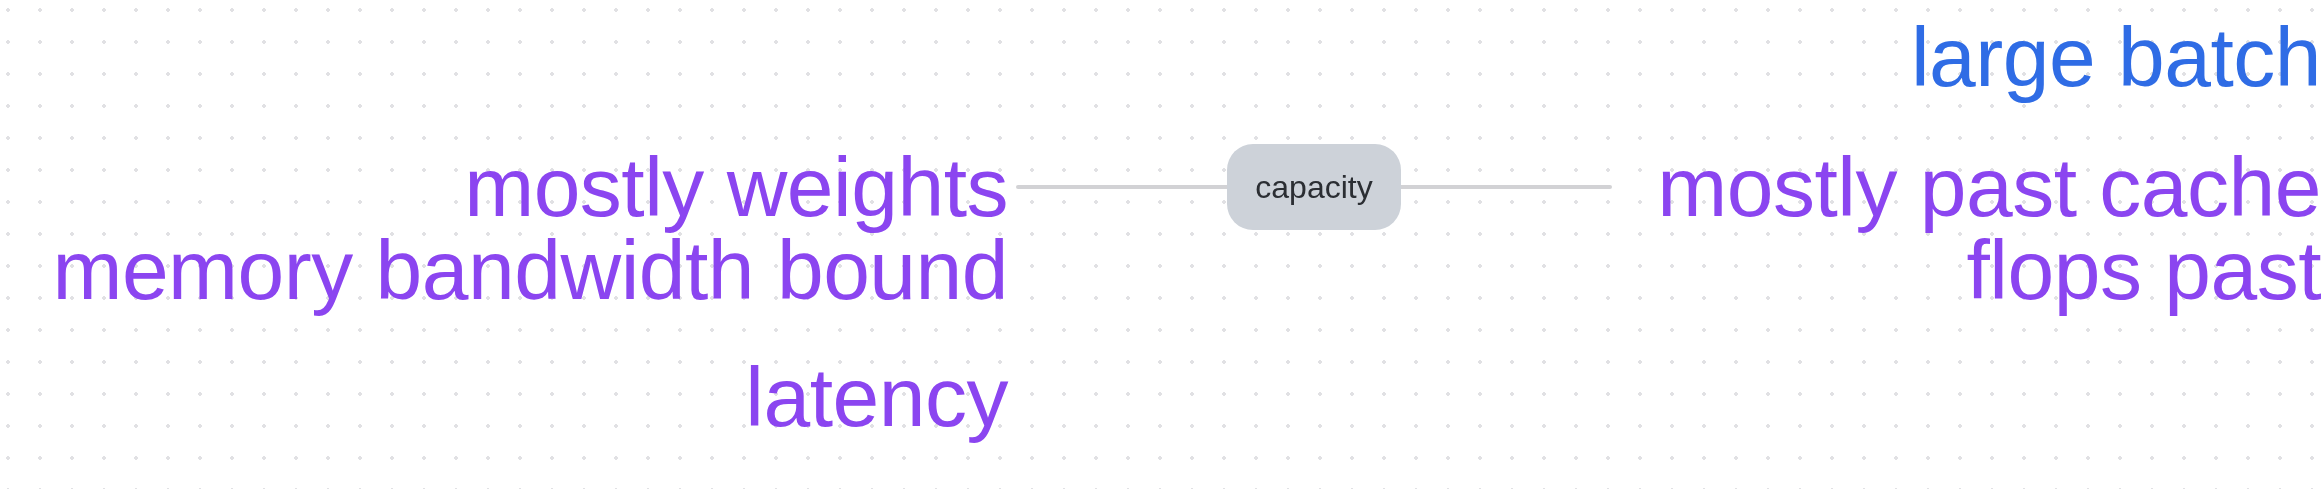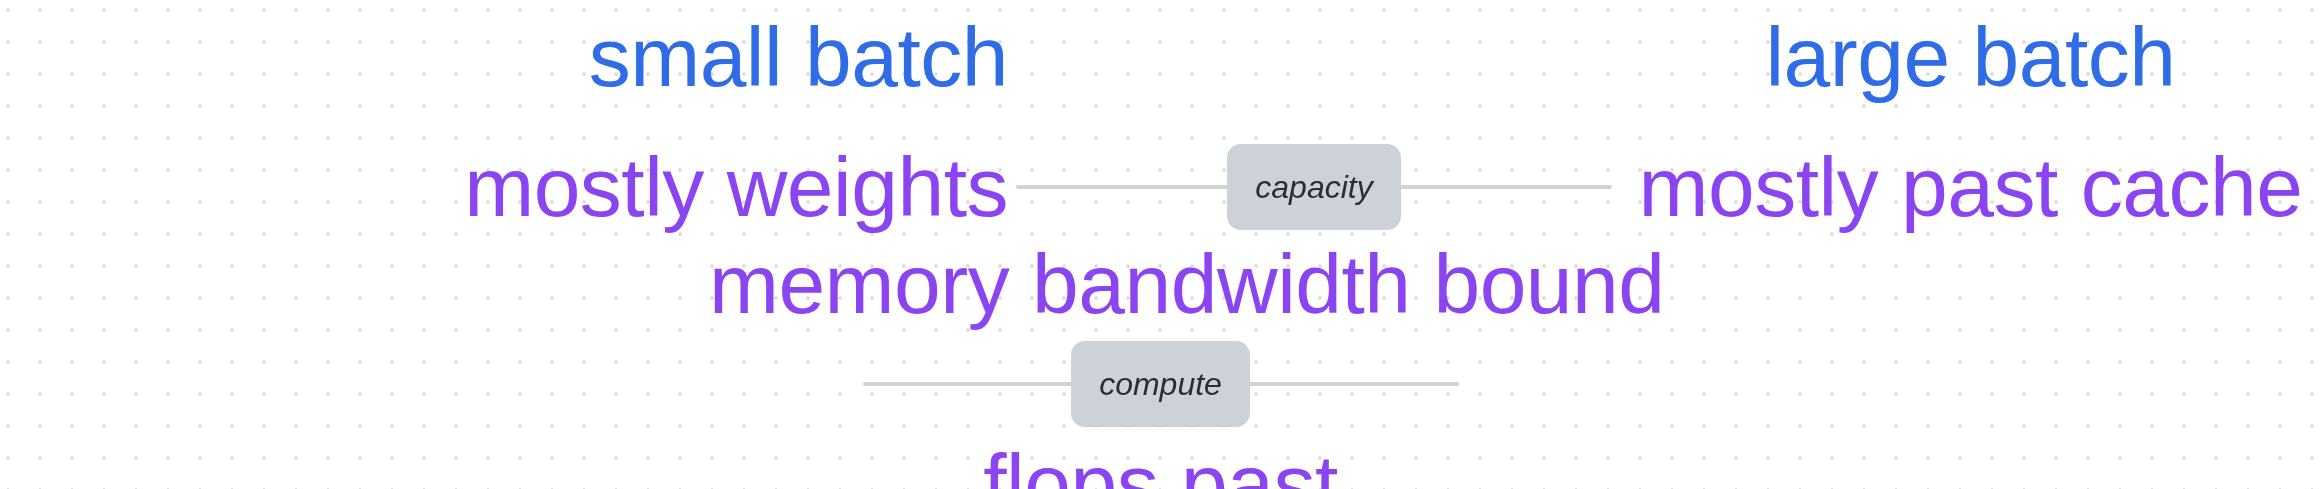--- a/index.html
+++ b/index.html
@@ -21,40 +21,40 @@
   .row {
     position: absolute;
     left: 0;
     width: 100%;
     height: 112px;
     display: flex;
     align-items: center;
   }
   .row-1 { top: 1px; }
   .row-2 { top: 131px; }
-  .row-3 { top: 240px; flex-direction: column; }
+  .row-3 { top: 214px; }
   .row-4 { top: 341px; }
 
   .col-left {
     flex: none;
     width: 1008px;
     text-align: right;
   }
   .col-mid {
     flex: none;
     position: relative;
     width: 612px;
     height: 100%;
     display: flex;
     align-items: center;
     justify-content: center;
   }
   .col-right {
     flex: 1;
-    text-align: center;
+    text-align: right;
   }
   .label {
     display: inline-block;
     font-size: 84px;
     line-height: 1.05;
     white-space: nowrap;
     letter-spacing: -0.5px;
   }
   .label.blue   { color: var(--blue, #2f6ce5); }
   .label.purple { color: var(--purple, #8b45f0); }
@@ -69,34 +69,30 @@
     background: var(--wire, #d2d2d5);
     border-radius: 2px;
   }
   .node {
     position: relative;
     background: var(--node-bg, #cdd2d9);
     color: var(--node-text, #2b2e33);
     font-size: 32px;
     line-height: 1.2;
     padding: 24px 28px;
-    border-radius: 14px;
+    border-radius: 26px;
     white-space: nowrap;
-    font-style: italic;
   }
 </style>
 </head>
 <body>
 
 <div id="canvas">
 
   <div class="row row-1">
-    <div class="col-left">
-      <span class="label blue">small batch</span>
-    </div>
     <div class="col-mid"></div>
     <div class="col-right">
       <span class="label blue">large batch</span>
     </div>
   </div>
 
   <div class="row row-2">
     <div class="col-left">
       <span class="label purple">mostly weights</span>
     </div>
@@ -106,25 +102,24 @@
     </div>
     <div class="col-right">
       <span class="label purple">mostly past cache</span>
     </div>
   </div>
 
   <div class="row row-3">
     <div class="col-left">
       <span class="label purple">memory bandwidth bound</span>
     </div>
-    <div class="col-mid">
-      <div class="wire"></div>
-      <div class="node">compute</div>
-    </div>
     <div class="col-right">
       <span class="label purple">flops past</span>
     </div>
   </div>
 
   <div class="row row-4">
+    <div class="col-left">
+      <span class="label purple">latency</span>
+    </div>
   </div>
 
 </div>
 
 </body></html>

